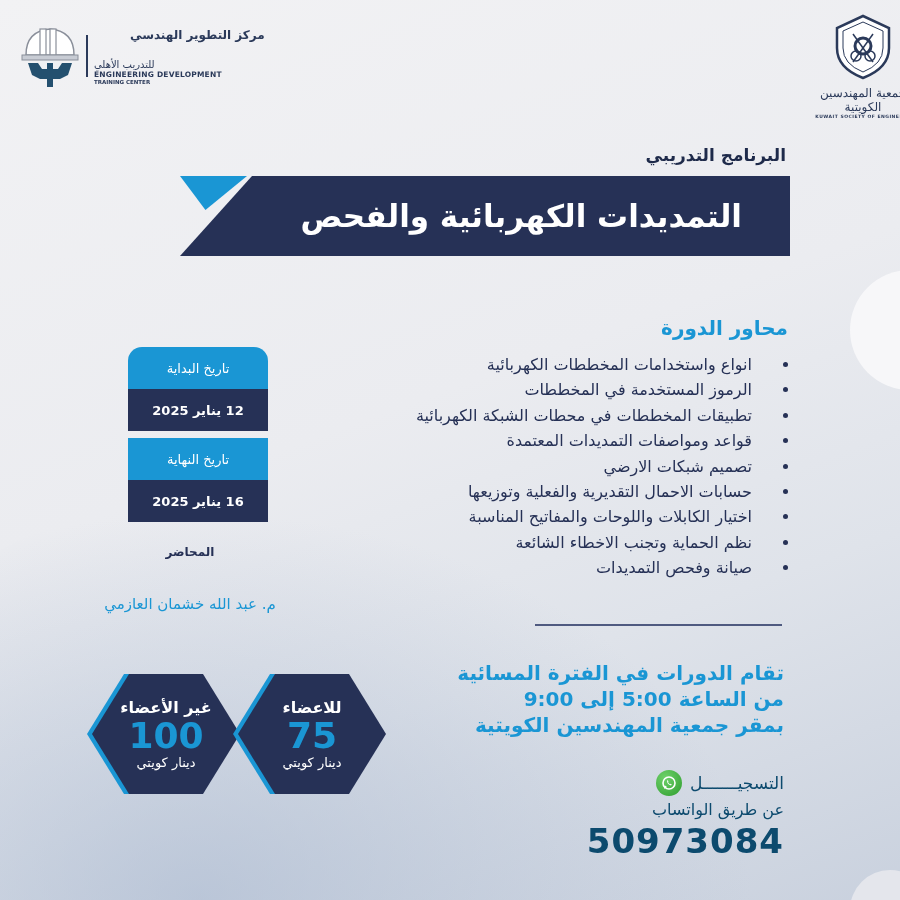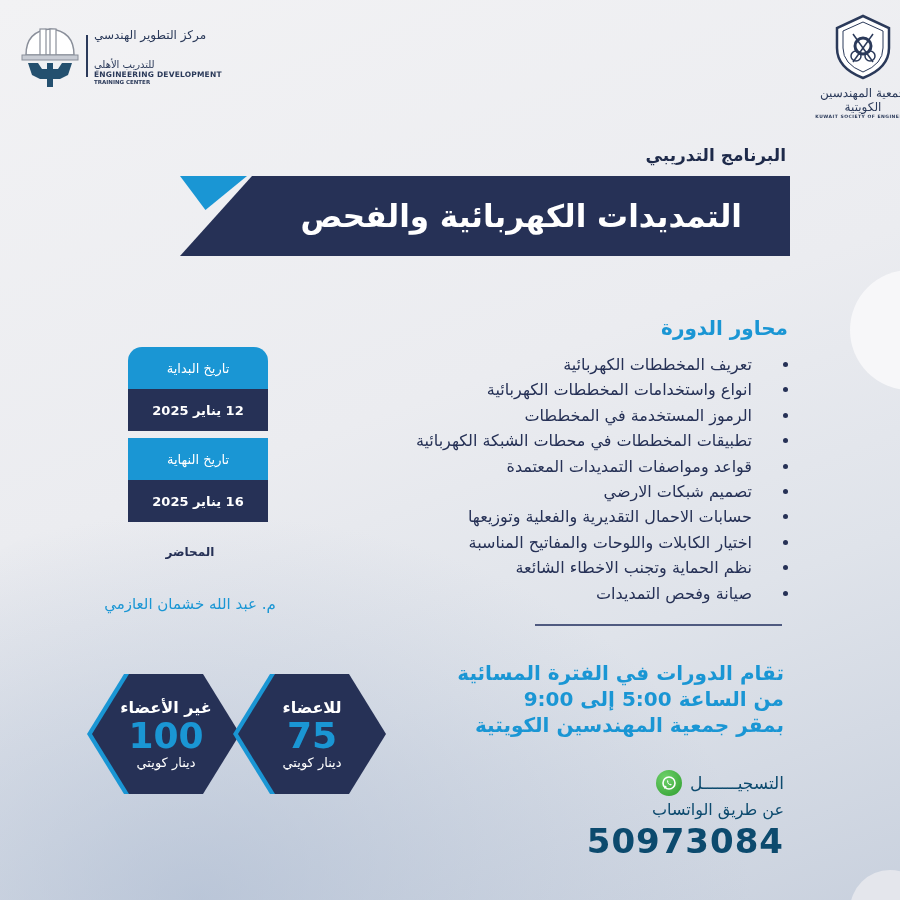--- a/index.html
+++ b/index.html
@@ -13,21 +13,21 @@
   .bg1 { left: -200px; top: 480px; width: 1000px; height: 700px; background: radial-gradient(ellipse at 40% 60%, rgba(170,185,208,0.65), rgba(170,185,208,0) 65%); }
   .bg2 { left: 850px; top: 270px; width: 120px; height: 120px; background: #f7f7f9; }
   .bg3 { left: 850px; top: 870px; width: 80px; height: 80px; background: #e4e6ec; }
   .abs { position: absolute; }
 
   
   .logo-left { left: 20px; top: 25px; display: flex; align-items: center; }
   .helmet { width: 60px; height: 62px; position: relative; }
   .vbar { width: 2px; height: 42px; background: #2b3a5a; margin: 0 6px; }
   .logo-text { color: #2b3a5a; }
-  .logo-text .ar1 { font-size: 12px; font-weight: normal; text-align: left; direction: rtl; }
+  .logo-text .ar1 { font-size: 12px; font-weight: bold; text-align: center; direction: rtl; margin-left: 36px; }
   .logo-text .ar2 { font-size: 10px; text-align: left; direction: rtl; margin-top: 17px; }
   .logo-text .en1 { font-size: 7.5px; font-weight: bold; letter-spacing: 0.2px; color: #2b3a5a; }
   .logo-text .en2 { font-size: 5.5px; font-weight: bold; color: #2b3a5a; }
   .logo-right { left: 808px; top: 14px; width: 110px; text-align: center; }
   .logo-right .ar { font-family: "DejaVu Serif", serif; font-size: 12px; color: #2b3a5a; direction: rtl; margin-top: 2px; }
   .logo-right .en { font-size: 4.5px; font-weight: bold; color: #2b3a5a; letter-spacing: 0.5px; }
 
   
   .program-label { right: 114px; top: 145px; font-size: 17px; font-weight: bold; color: #1e2a4a; direction: rtl; }
   .title-banner {
@@ -116,21 +116,20 @@
 </div>
 
 <div class="abs program-label">البرنامج التدريبي</div>
 <div class="abs title-banner">
   <div class="title-text">التمديدات الكهربائية والفحص</div>
 </div>
 <div class="abs title-tri"></div>
 
 <div class="abs topics-heading">محاور الدورة</div>
 <ul class="abs topics">
-  <li><span class="bullet"></span><span>تعريف المخططات الكهربائية</span></li>
   <li><span class="bullet"></span><span>انواع واستخدامات المخططات الكهربائية</span></li>
   <li><span class="bullet"></span><span>الرموز المستخدمة في المخططات</span></li>
   <li><span class="bullet"></span><span>تطبيقات المخططات في محطات الشبكة الكهربائية</span></li>
   <li><span class="bullet"></span><span>قواعد ومواصفات التمديدات المعتمدة</span></li>
   <li><span class="bullet"></span><span>تصميم شبكات الارضي</span></li>
   <li><span class="bullet"></span><span>حسابات الاحمال التقديرية والفعلية وتوزيعها</span></li>
   <li><span class="bullet"></span><span>اختيار الكابلات واللوحات والمفاتيح المناسبة</span></li>
   <li><span class="bullet"></span><span>نظم الحماية وتجنب الاخطاء الشائعة</span></li>
   <li><span class="bullet"></span><span>صيانة وفحص التمديدات</span></li>
 </ul>

